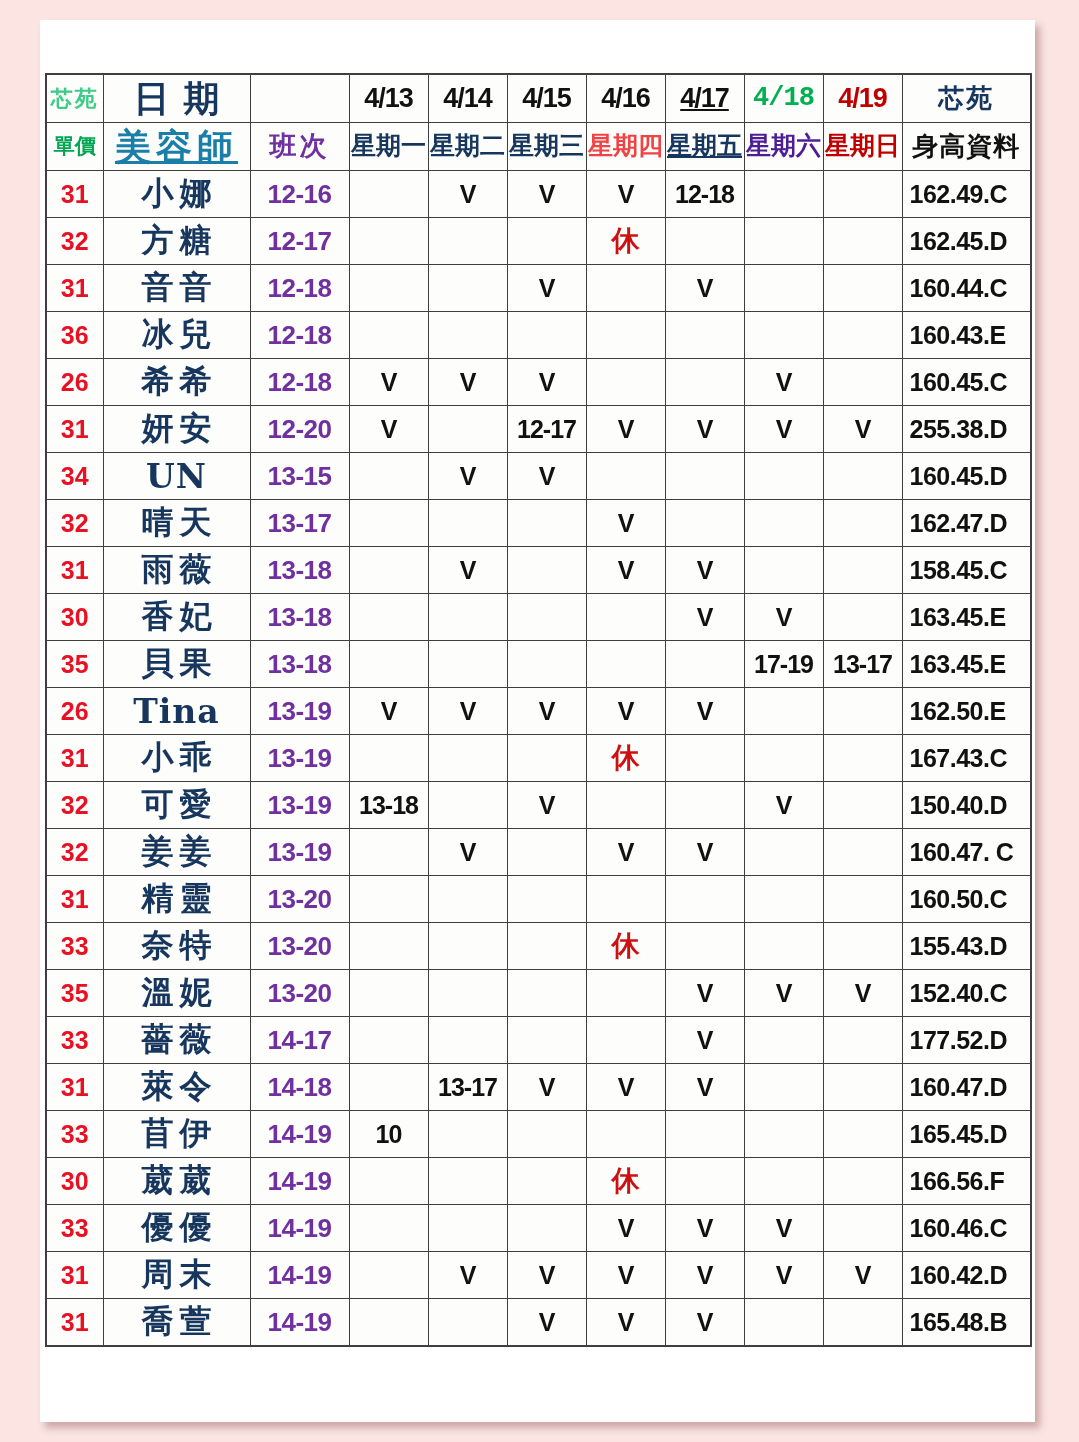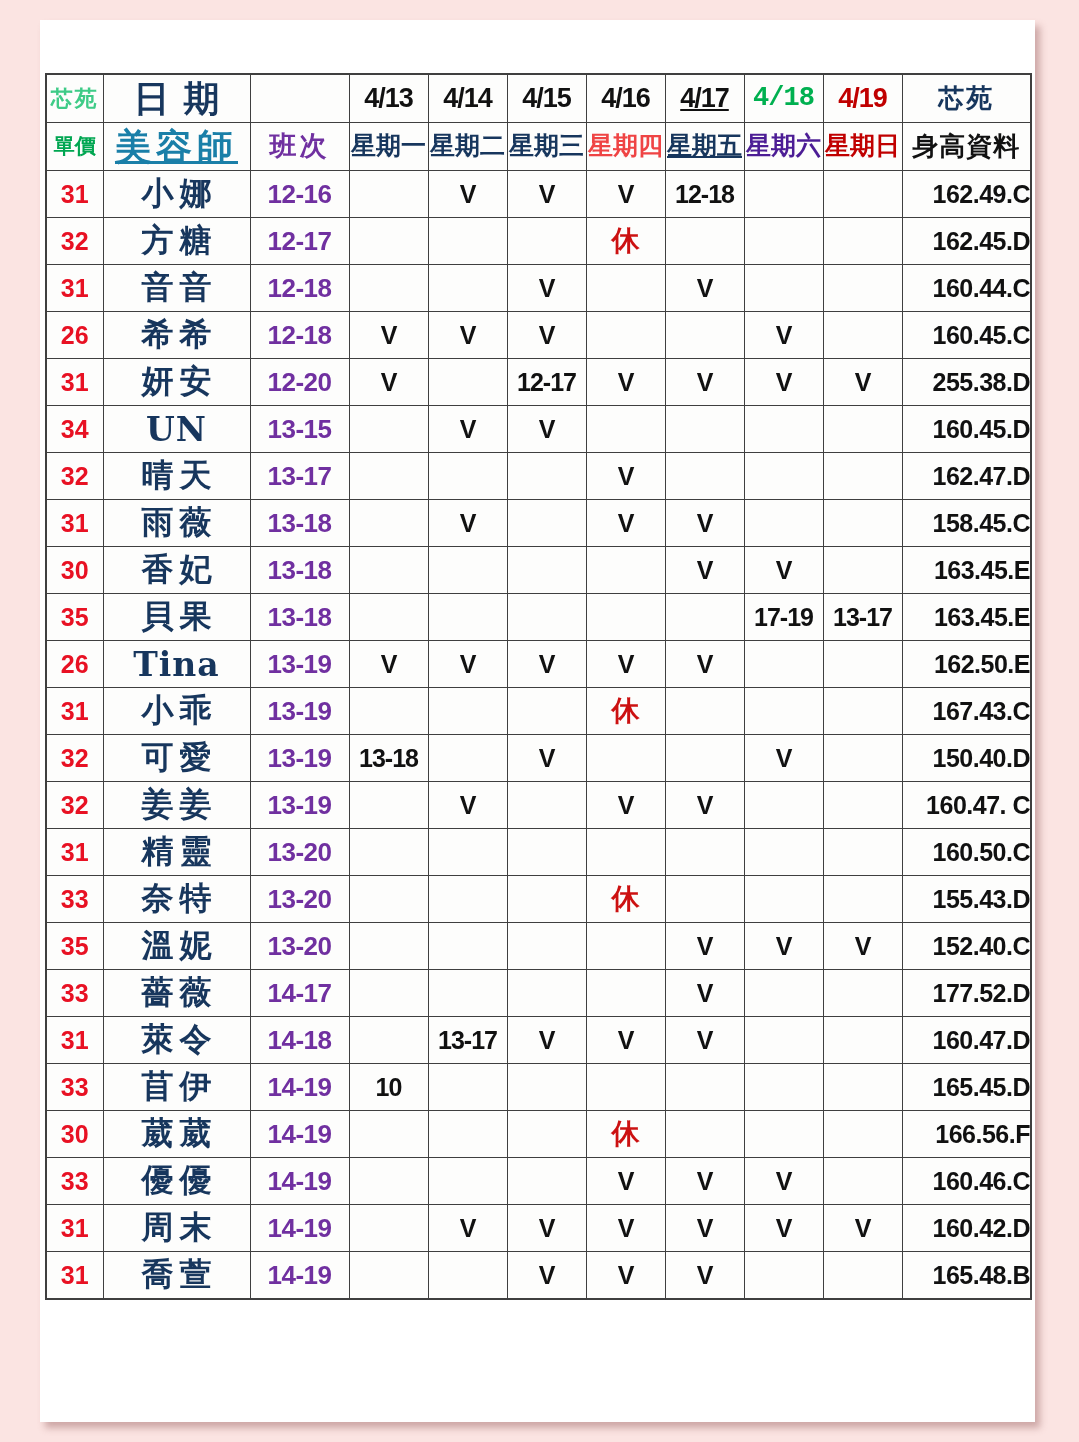--- a/index.html
+++ b/index.html
@@ -38,21 +38,21 @@
   .h-shift{color:var(--shift_purple,#7030a0);font:bold 27px "DejaVu Serif",serif;letter-spacing:3px;}
   .h-week{font:bold 25px "DejaVu Serif",serif;letter-spacing:0;margin-top:29px;}
   .h-info{color:var(--mark_black,#111);font:bold 26px "DejaVu Serif",serif;letter-spacing:1px;text-align:left;padding-left:6px;}
   
   td.price{color:var(--price_red,#e81123);font:bold 25px "Liberation Sans",sans-serif;}
   td.name{color:var(--name_navy,#17365d);font:bold 32px "DejaVu Serif",serif;letter-spacing:6px;text-indent:6px;}
   td.name-latin{color:var(--name_navy,#17365d);font:bold 33px "DejaVu Serif",serif;letter-spacing:1px;}
   td.shift{color:var(--shift_purple,#7030a0);font:bold 26px "Liberation Sans",sans-serif;letter-spacing:-0.5px;}
   td.day{color:var(--mark_black,#111);font:bold 25px "Liberation Sans",sans-serif;letter-spacing:-1px;}
   td.rest{color:var(--rest_red,#cc1111);font:bold 28px "DejaVu Serif",serif;}
-  td.info{color:var(--mark_black,#111);font:bold 25px "Liberation Sans",sans-serif;letter-spacing:-0.5px;text-align:right;padding-left:7px;}
+  td.info{color:var(--mark_black,#111);font:bold 25px "Liberation Sans",sans-serif;letter-spacing:-0.5px;text-align:left;padding-left:7px;}
 </style>
 </head>
 <body>
 
 <div class="paper">
   <table class="sched">
     <colgroup>
       <col style="width:57px">
         <col style="width:147px">
         <col style="width:99px">
@@ -127,20 +127,33 @@
           <td class="day"></td>
           <td class="day"></td>
           <td class="day">V</td>
           <td class="day"></td>
           <td class="day">V</td>
           <td class="day"></td>
           <td class="day"></td>
           <td class="info">160.44.C</td>
         </tr>
         <tr>
+          <td class="price">36</td>
+          <td class="name">冰兒</td>
+          <td class="shift">12-18</td>
+          <td class="day"></td>
+          <td class="day"></td>
+          <td class="day"></td>
+          <td class="day"></td>
+          <td class="day"></td>
+          <td class="day"></td>
+          <td class="day"></td>
+          <td class="info">160.43.E</td>
+        </tr>
+        <tr>
           <td class="price">26</td>
           <td class="name">希希</td>
           <td class="shift">12-18</td>
           <td class="day">V</td>
           <td class="day">V</td>
           <td class="day">V</td>
           <td class="day"></td>
           <td class="day"></td>
           <td class="day">V</td>
           <td class="day"></td>

